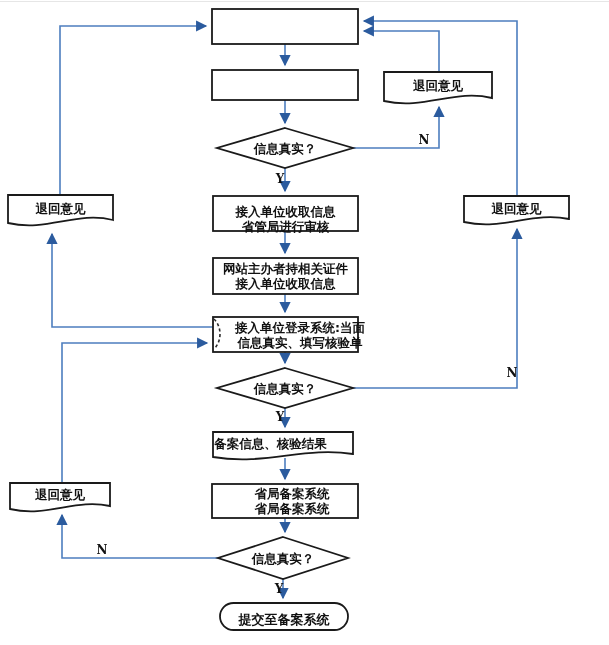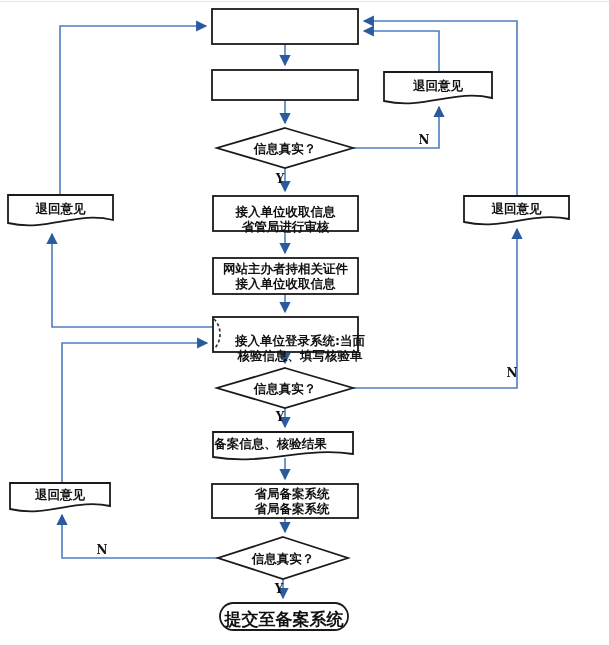--- a/index.html
+++ b/index.html
@@ -104,39 +104,39 @@
 
   <div class="lbl" style="left:8px;top:195px;width:105px;height:26px">退回意见</div>
 
   <div class="lbl" style="left:464px;top:196px;width:105px;height:24px">退回意见</div>
 
   <div class="lbl" style="left:213px;top:258px;width:145px;height:36px">
     <div>网站主办者持相关证件</div>
     <div>接入单位收取信息</div>
   </div>
 
-  <div class="lbl" style="left:213px;top:330px;width:174px;height:35px">
+  <div class="lbl" style="left:213px;top:317px;width:174px;height:35px">
     <div>接入单位登录系统:当面</div>
-    <div>核验信息、填写核验单</div>
+    <div>信息真实、填写核验单</div>
   </div>
 
   <div class="lbl" style="left:217px;top:376px;width:136px;height:24px">信息真实？</div>
 
   <div class="lbl" style="left:213px;top:430px;width:115px;height:26px">备案信息、核验结果</div>
 
   <div class="lbl" style="left:212px;top:484px;width:160px;height:34px">
     <div>省局备案系统</div>
     <div>省局备案系统</div>
   </div>
 
   <div class="lbl" style="left:10px;top:481px;width:100px;height:26px">退回意见</div>
 
   <div class="lbl" style="left:218px;top:546px;width:130px;height:24px">信息真实？</div>
 
-  <div class="lbl" style="left:220px;top:603px;width:128px;height:33px;font-size:17px">提交至备案系统</div>
+  <div class="lbl" style="left:220px;top:603px;width:128px;height:33px;font-size:13px">提交至备案系统</div>
 
   <div class="yn" style="left:272px;top:173px">Y</div>
   <div class="yn" style="left:416px;top:134px">N</div>
   <div class="yn" style="left:272px;top:411px">Y</div>
   <div class="yn" style="left:504px;top:367px">N</div>
   <div class="yn" style="left:271px;top:583px">Y</div>
   <div class="yn" style="left:94px;top:544px">N</div>
 </div>
 
 </body></html>

